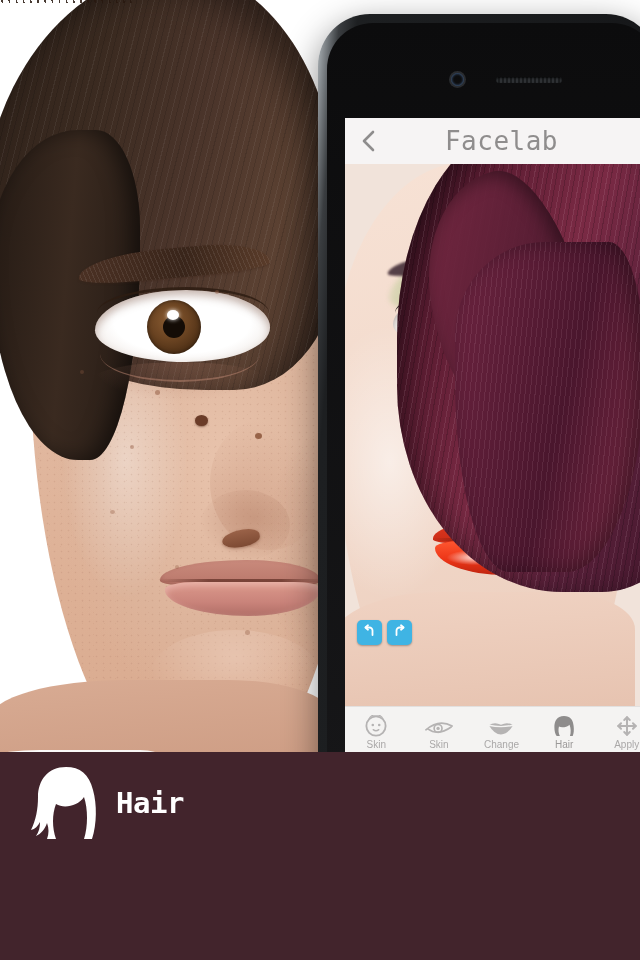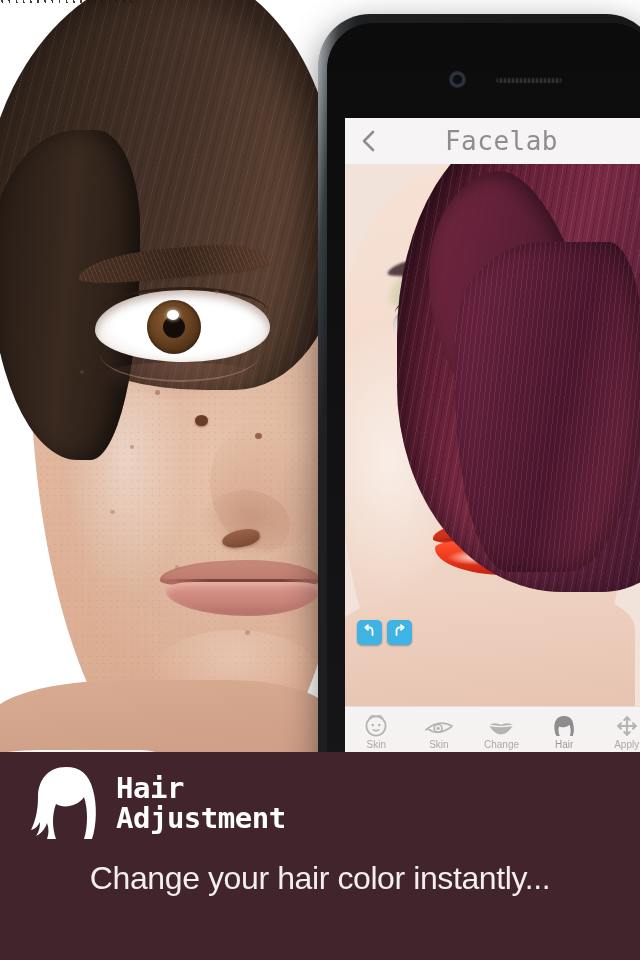--- a/index.html
+++ b/index.html
@@ -496,19 +496,17 @@
 
   <div class="banner">
     <div class="banner-top">
       <span class="hair-logo">
         <svg width="74" height="80" viewBox="0 0 74 80">
           <path d="M40 3 C22 3 12 16 12 33 C12 45 10 56 5 66 C9 65 12 62 14 58 C14 63 13 68 10 72 C15 70 19 65 21 59 C23 64 23 70 21 75 L30 75 C26 64 26 50 30 40 C38 45 52 42 58 33 C62 45 62 62 58 75 L66 75 C71 60 71 40 67 26 C63 10 54 3 40 3 Z" fill="#ffffff"></path>
         </svg>
       </span>
       <div class="banner-titles">
         <div class="bt1">Hair</div>
-        <div class="bt2">Adjustment</div>
       </div>
     </div>
-    <div class="tagline">Change your hair color instantly...</div>
   </div>
 
 </div>
 
 </body></html>

